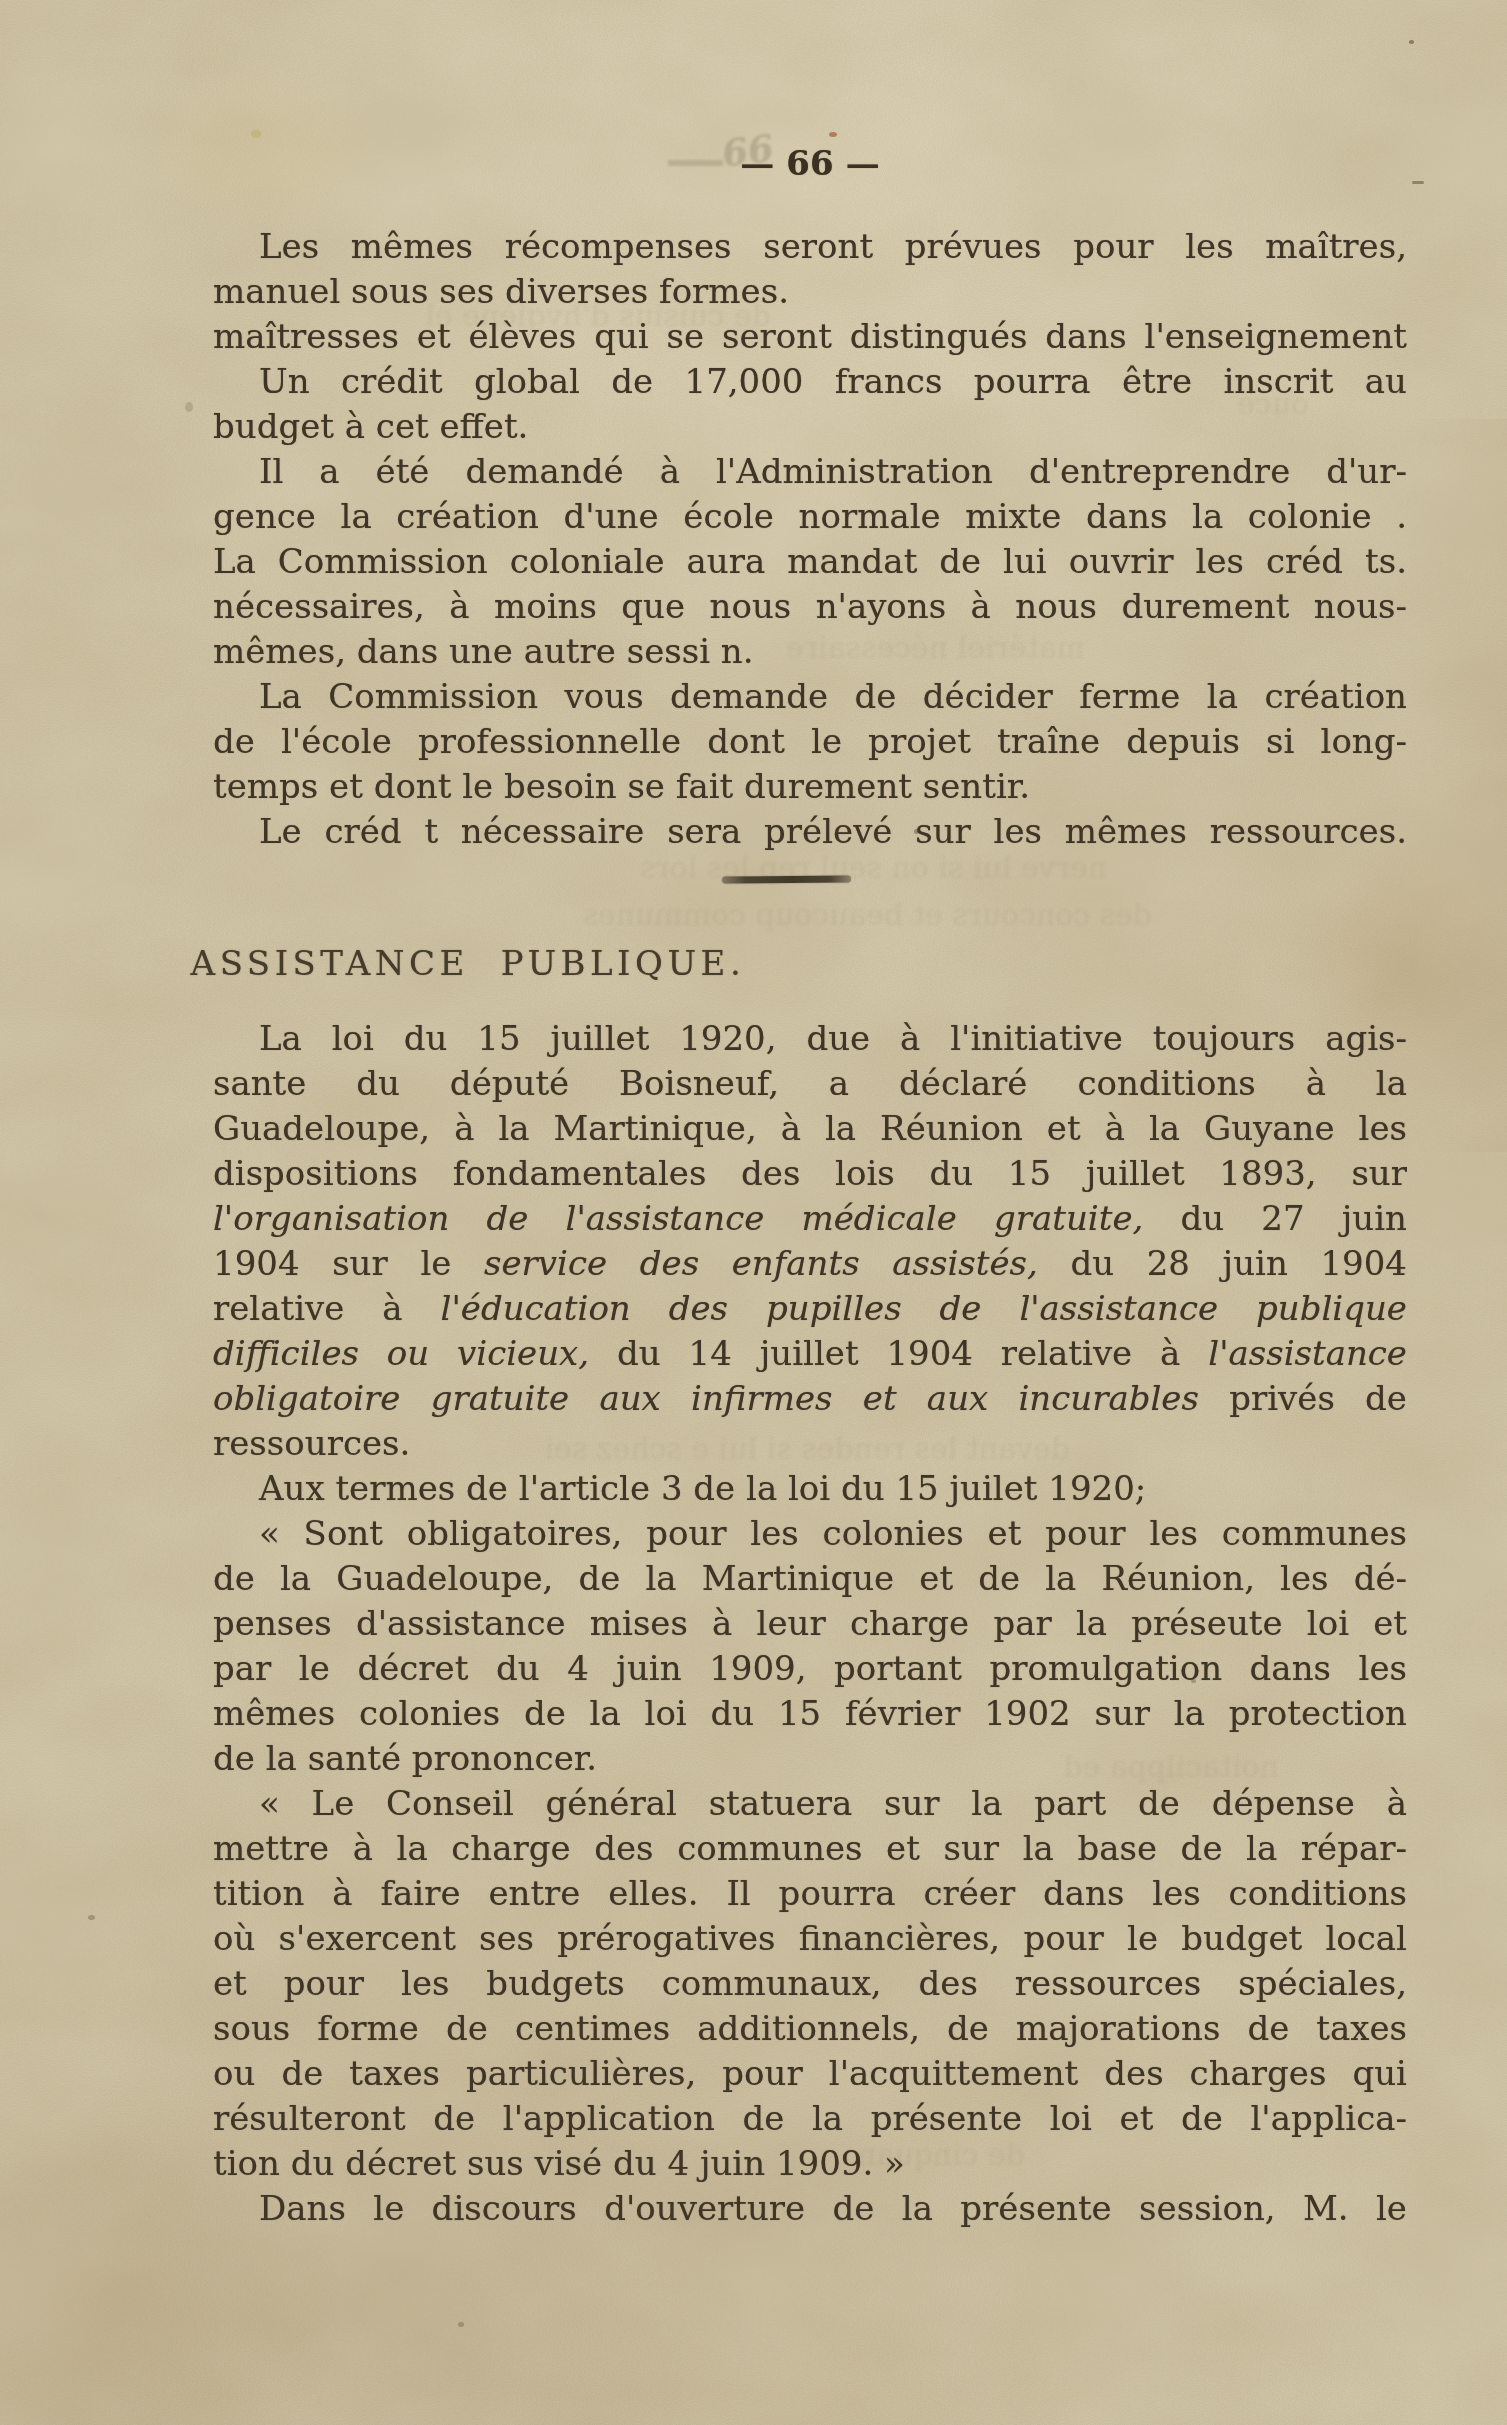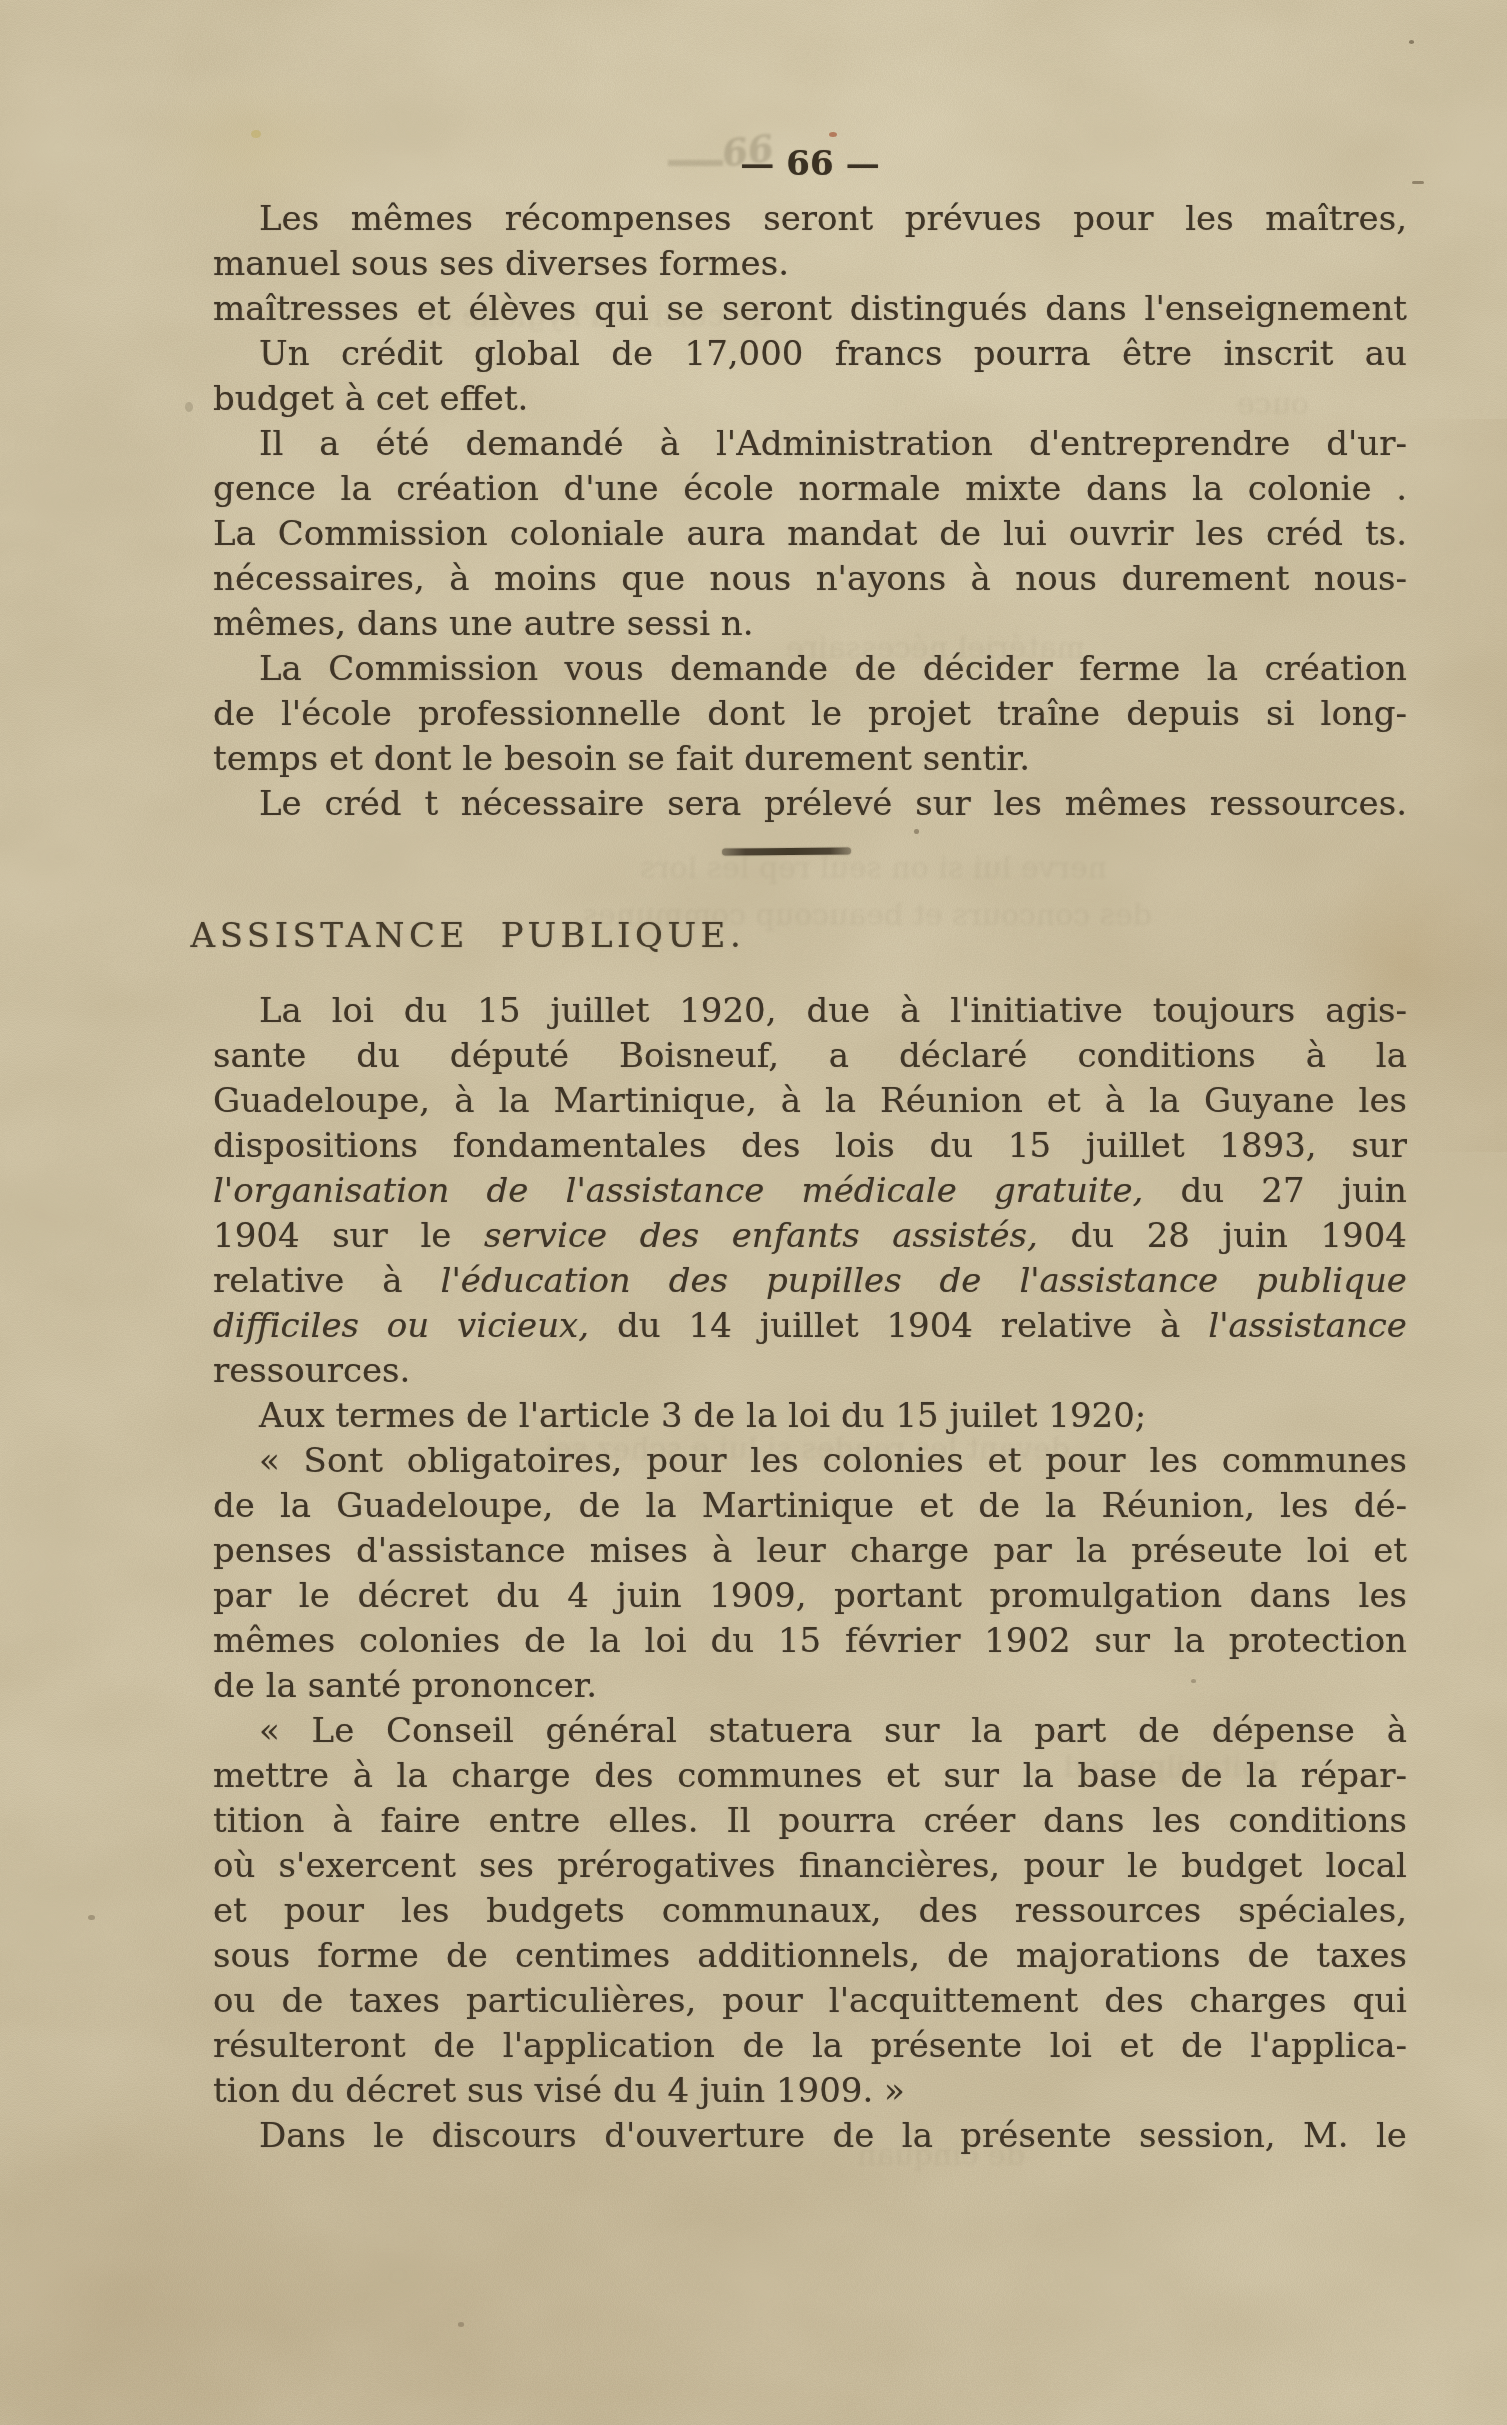--- a/index.html
+++ b/index.html
@@ -26,21 +26,21 @@
   .ghost-num{
     position:absolute;left:calc(50% - 88px);top:-12px;
     opacity:.26;filter:blur(0.9px);
     transform:rotate(-7deg) skewX(-9deg);
     color:#6b6148;font-weight:bold;font-size:37px;
   }
   .ghost-dash{position:absolute;left:calc(50% - 142px);top:19.4px;width:55px;height:5.2px;
     background:#6b6148;opacity:.22;filter:blur(1.1px);}
 
   .text-block{
-    position:absolute;left:213px;top:196px;width:1194px;
+    position:absolute;left:213px;top:224px;width:1194px;
     color:#3f3527;font-size:34px;
     text-shadow:0 0 1px rgba(63,53,39,.5);
   }
   .line{height:45px;line-height:45px;overflow:hidden;}
   .line.j{text-align:justify;text-align-last:justify;}
   .line.in{text-indent:46px;}
   .it{font-style:italic;}
 
   .rule{
     width:129px;height:6.7px;margin:22.4px auto 0 auto;
@@ -133,20 +133,21 @@
     <h1 class="heading">ASSISTANCE PUBLIQUE.</h1>
     <section class="sec2">
         <div class="line j in"><span>La loi du 15 juillet 1920, due à l'initiative toujours agis-</span></div>
         <div class="line j"><span>sante du député Boisneuf, a déclaré conditions à la</span></div>
         <div class="line j"><span>Guadeloupe, à la Martinique, à la Réunion et à la Guyane les</span></div>
         <div class="line j"><span>dispositions fondamentales des lois du 15 juillet 1893, sur</span></div>
         <div class="line j"><span class="it">l'organisation de l'assistance médicale gratuite,</span><span> du 27 juin</span></div>
         <div class="line j"><span>1904 sur le </span><span class="it">service des enfants assistés,</span><span> du 28 juin 1904</span></div>
         <div class="line j"><span>relative à </span><span class="it">l'éducation des pupilles de l'assistance publique</span></div>
         <div class="line j"><span class="it">difficiles ou vicieux,</span><span> du 14 juillet 1904 relative à </span><span class="it">l'assistance</span></div>
+        <div class="line j"><span class="it">obligatoire gratuite aux infirmes et aux incurables</span><span> privés de</span></div>
         <div class="line"><span>ressources.</span></div>
         <div class="line in"><span>Aux termes de l'article 3 de la loi du 15 juilet 1920;</span></div>
         <div class="line j in"><span>« Sont obligatoires, pour les colonies et pour les communes</span></div>
         <div class="line j"><span>de la Guadeloupe, de la Martinique et de la Réunion, les dé-</span></div>
         <div class="line j"><span>penses d'assistance mises à leur charge par la préseute loi et</span></div>
         <div class="line j"><span>par le décret du 4 juin 1909, portant promulgation dans les</span></div>
         <div class="line j"><span>mêmes colonies de la loi du 15 février 1902 sur la protection</span></div>
         <div class="line"><span>de la santé prononcer.</span></div>
         <div class="line j in"><span>« Le Conseil général statuera sur la part de dépense à</span></div>
         <div class="line j"><span>mettre à la charge des communes et sur la base de la répar-</span></div>

